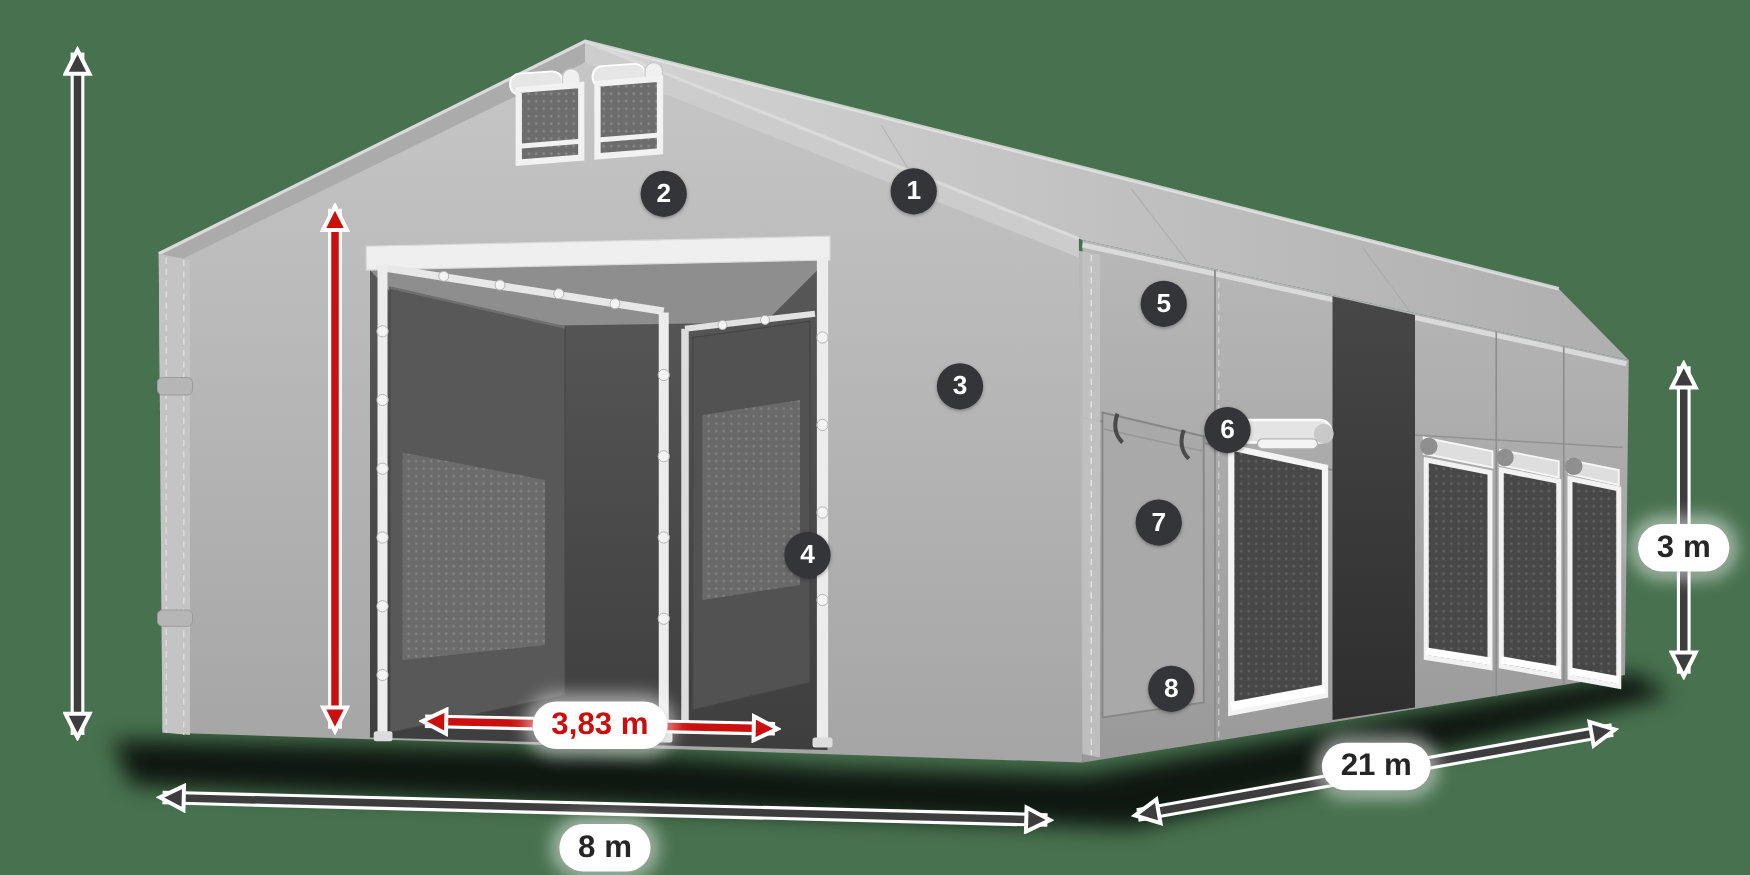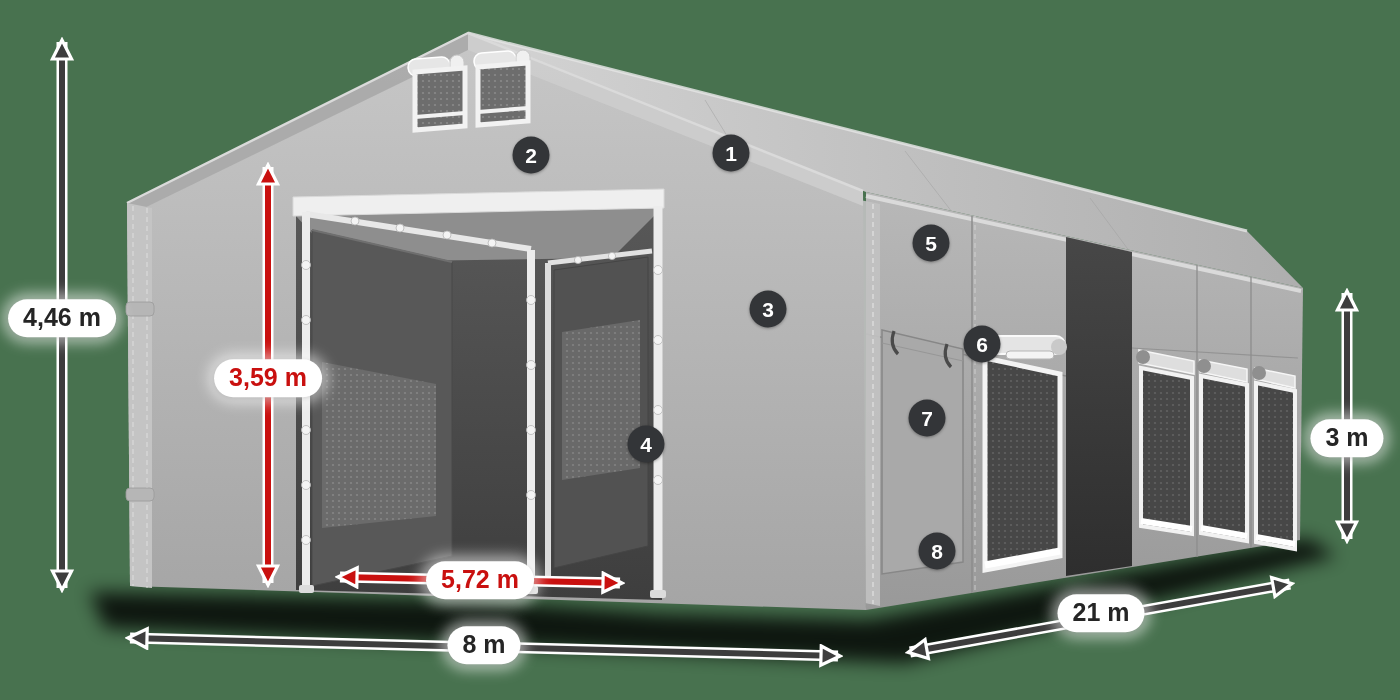--- a/index.html
+++ b/index.html
@@ -236,24 +236,22 @@
     <g>
       <path d="M910,652 L1290,584" stroke="#ffffff" stroke-width="11"></path>
       <path d="M910,652 L1290,584" stroke="#3d3d3d" stroke-width="6" marker-start="url(#mDark)" marker-end="url(#mDark)"></path>
     </g>
     <g>
       <path d="M1347,293 L1347,539" stroke="#ffffff" stroke-width="11"></path>
       <path d="M1347,293 L1347,539" stroke="#3d3d3d" stroke-width="6" marker-start="url(#mDark)" marker-end="url(#mDark)"></path>
     </g>
   </svg>
 
-  <div class="pill" style="left:62px;top:318px">4,46 m</div>
-  <div class="pill red" style="left:268px;top:378px">3,59 m</div>
-  <div class="pill red" style="left:480px;top:580px">5,72 m</div>
-  <div class="pill" style="left:484px;top:645px">8 m</div>
+  <div class="pill red" style="left:480px;top:580px">3,83 m</div>
+  <div class="pill" style="left:484px;top:678px">8 m</div>
   <div class="pill" style="left:1101px;top:613px">21 m</div>
   <div class="pill" style="left:1347px;top:438px">3 m</div>
 
   <div class="badge" style="left:731px;top:153px">1</div>
   <div class="badge" style="left:531px;top:155px">2</div>
   <div class="badge" style="left:768px;top:309px">3</div>
   <div class="badge" style="left:646px;top:444px">4</div>
   <div class="badge" style="left:931px;top:243px">5</div>
   <div class="badge" style="left:982px;top:344px">6</div>
   <div class="badge" style="left:927px;top:418px">7</div>

